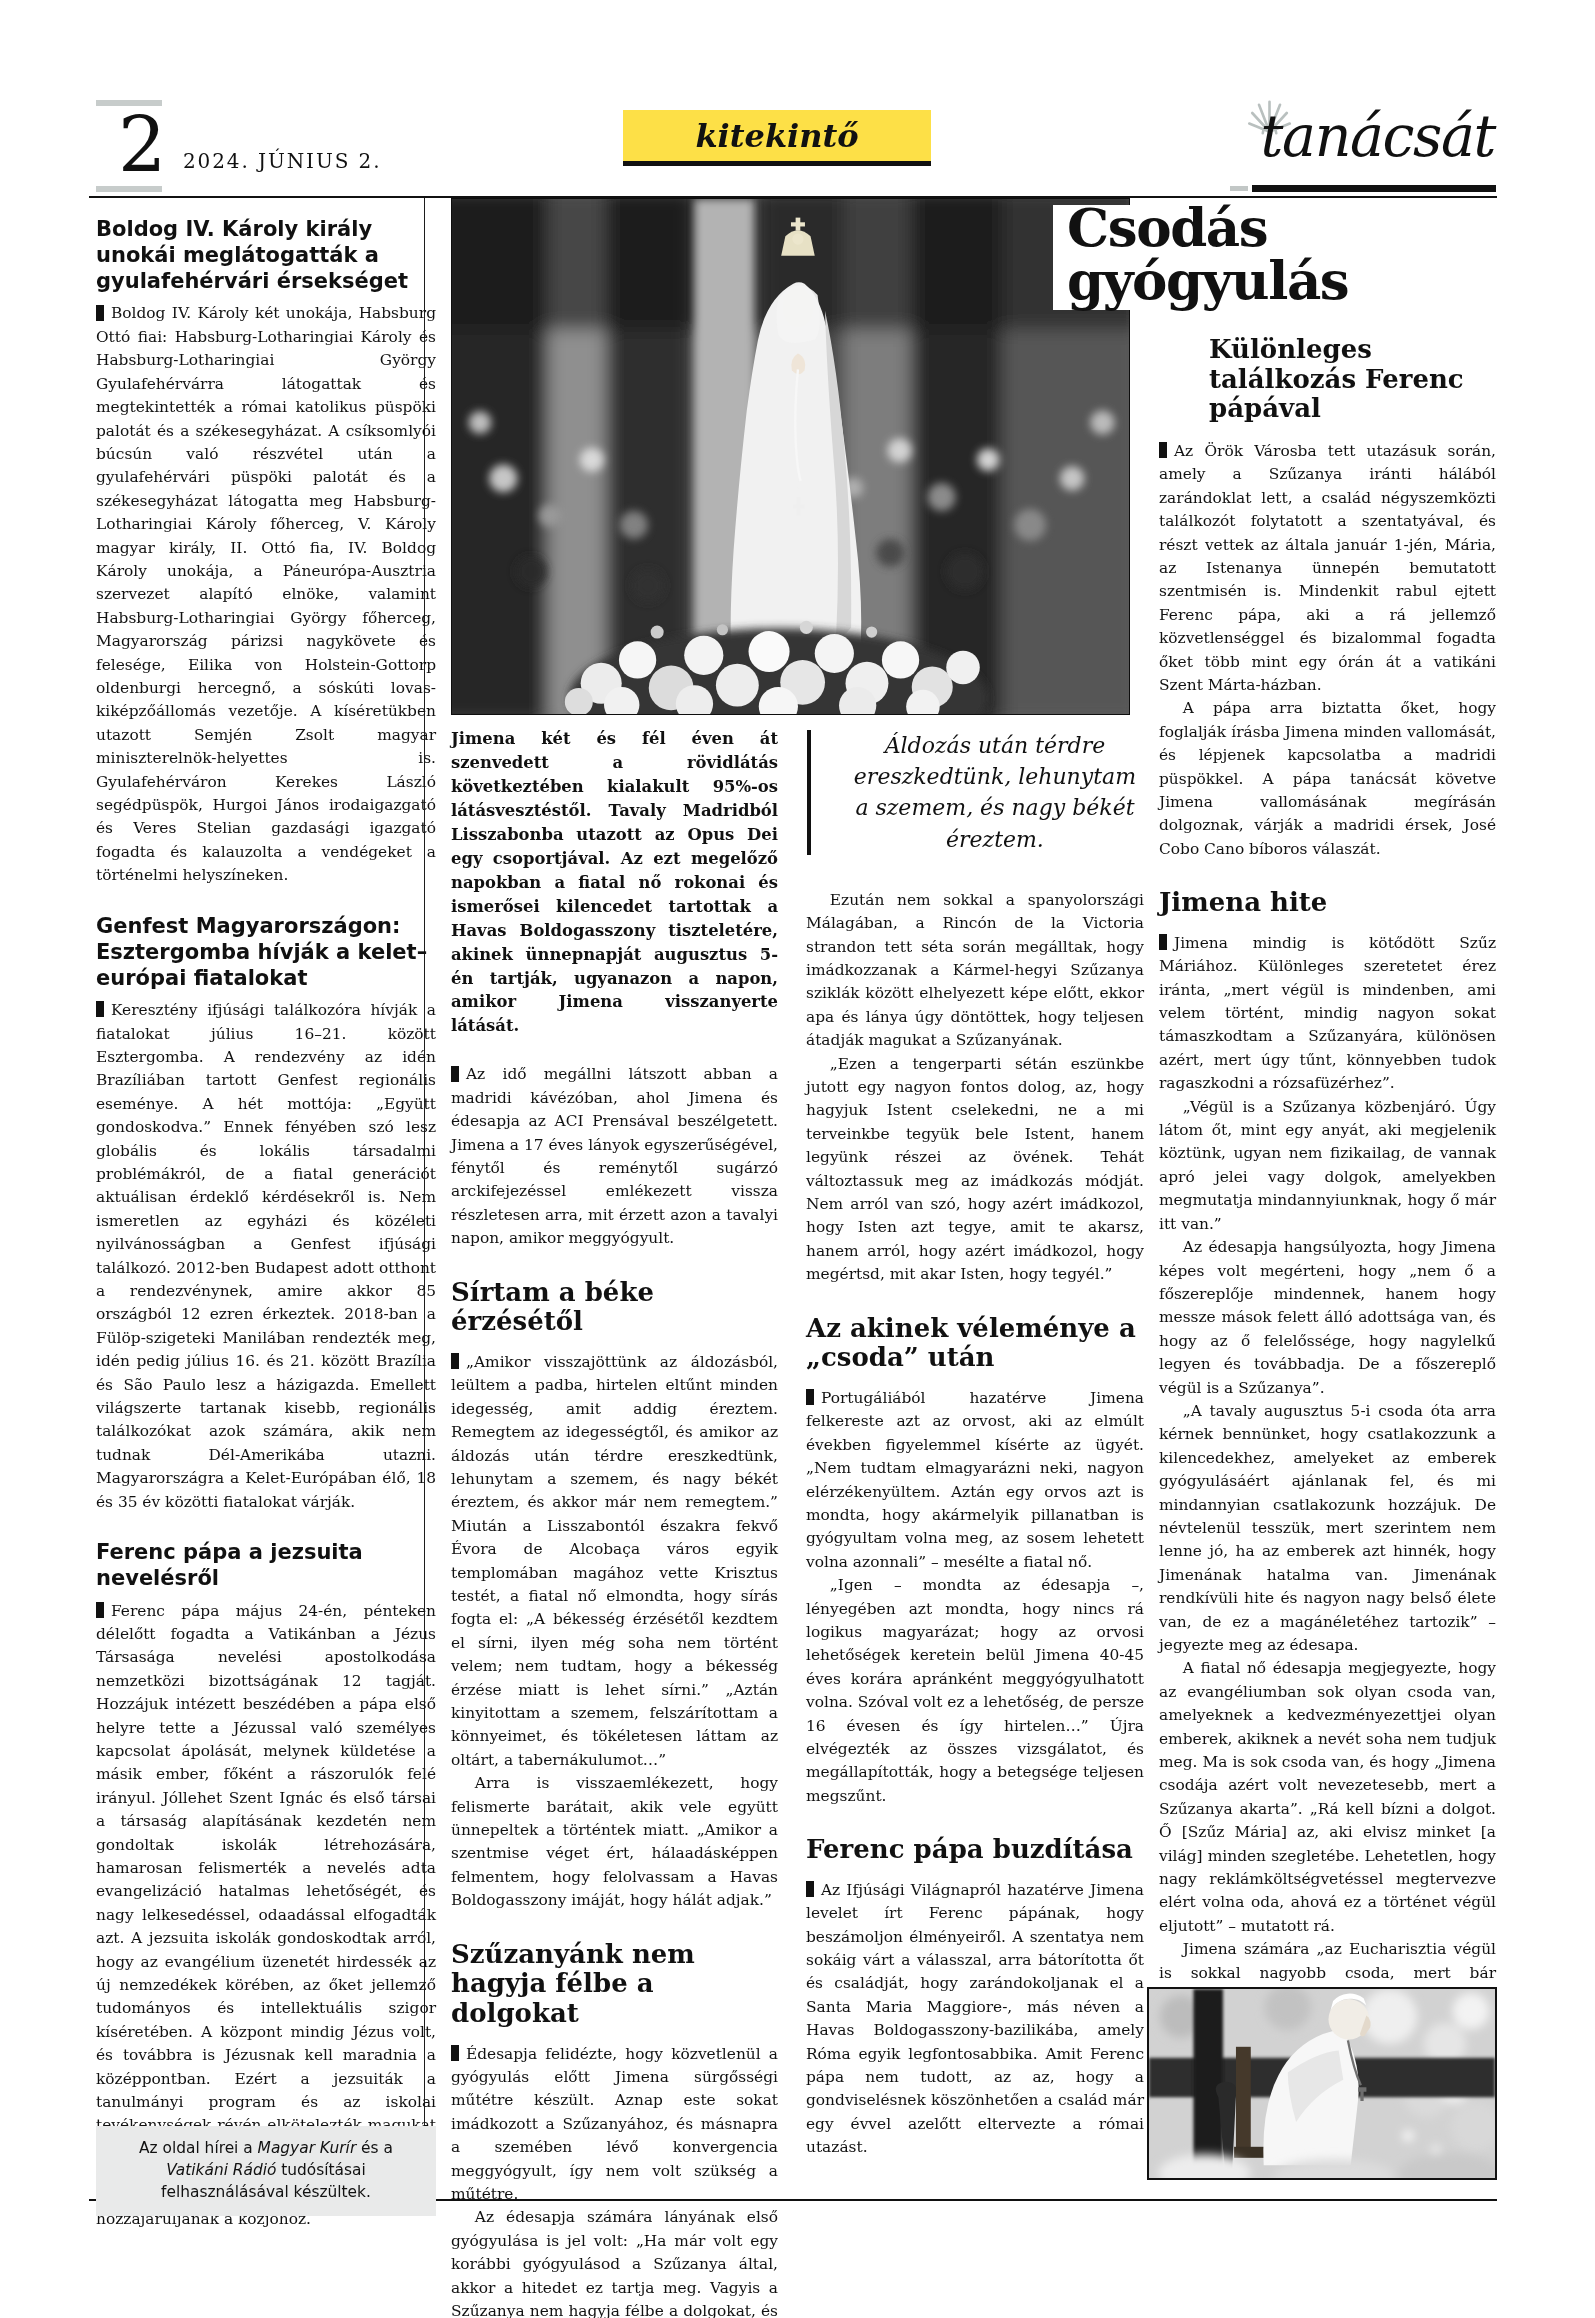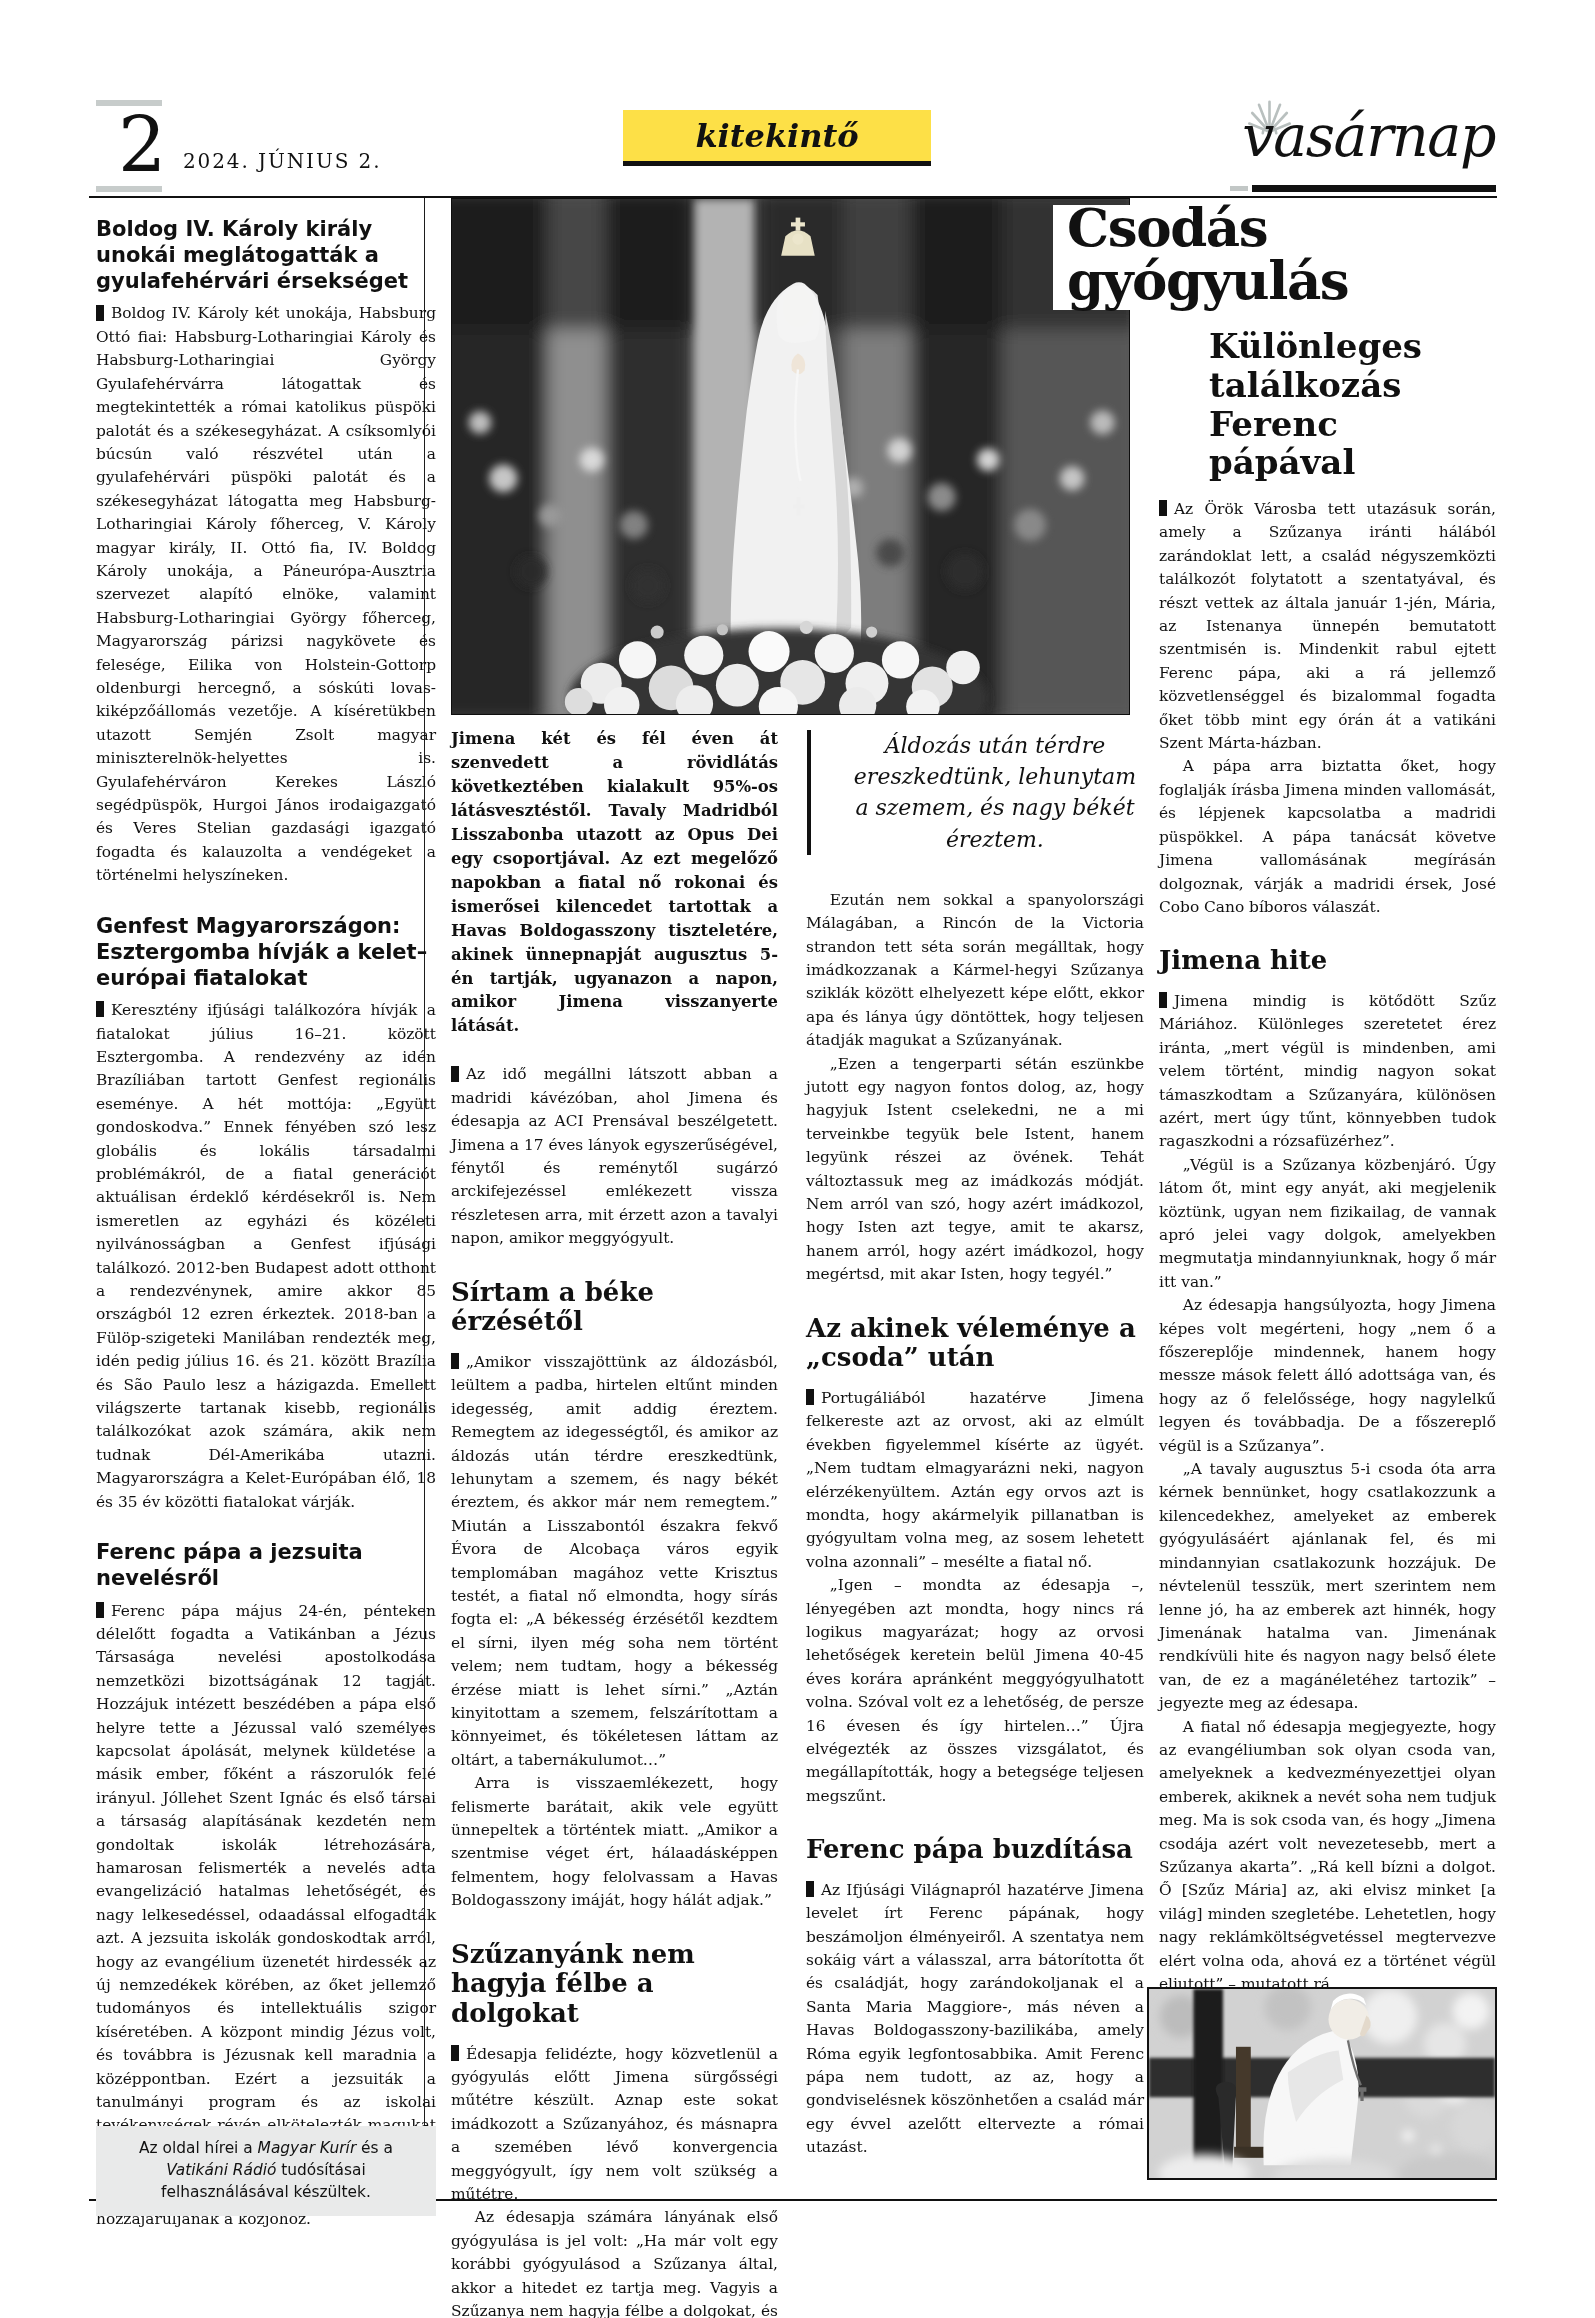--- a/index.html
+++ b/index.html
@@ -32,21 +32,21 @@
   .sub{font-family:"DejaVu Serif",serif;font-weight:bold;font-size:26px;line-height:1.14;
        margin:27px 0 14px 0;}
   .leftcol{left:96px;top:216px;width:340px;}
   .col2{left:451px;top:727px;width:327px;}
   .col3{left:806px;top:727px;width:338px;}
   .col4{left:1159px;top:327px;width:337px;}
   .caption{font-weight:bold;font-size:16.4px;line-height:1.46;text-align:justify;margin-bottom:25px;}
   .intro-wrap{margin-bottom:3.7px;}
   .pullquote{font-style:italic;font-size:22px;line-height:1.42;border-left:4.2px solid #111;
              padding-left:35px;margin:2.8px 0 34px 0.9px;text-align:center;}
-  .kicker-heading{padding-left:50px;margin-top:0;margin-bottom:16px;font-size:34px;}
+  .kicker-heading{padding-left:50px;margin-top:8px;margin-bottom:16px;font-size:26px;}
   .by-b{font-family:"DejaVu Sans","Liberation Sans",sans-serif;font-weight:bold;font-size:14.5px;}
   .by-r{font-family:"DejaVu Sans","Liberation Sans",sans-serif;font-size:14.5px;}
   .it{font-style:italic;}
   
   .source-note{left:96px;top:2126px;width:340px;background:#e9eaea;padding:12px 16px;
                box-sizing:border-box;}
   .source-note p{margin:0;text-align:center;font-family:"DejaVu Sans","Liberation Sans",sans-serif;
                  font-size:15.4px;line-height:1.42;}
   .main-photo{left:451px;top:198px;width:679px;height:517px;border:1.4px solid #0e0e0e;
               box-sizing:border-box;background:#555;}
@@ -75,21 +75,21 @@
         <line x1="60" y1="88" x2="32" y2="16"></line>
         <line x1="60" y1="88" x2="88" y2="16"></line>
         <line x1="60" y1="88" x2="14" y2="38"></line>
         <line x1="60" y1="88" x2="106" y2="38"></line>
         <line x1="60" y1="88" x2="6" y2="66"></line>
         <line x1="60" y1="88" x2="114" y2="66"></line>
         <path d="M42 92 a18 18 0 1 1 36 0"></path>
       </g>
     </svg>
   </div>
-  <div class="abs masthead">vasárnap</div>
+  <div class="abs masthead">tanácsát</div>
   <div class="abs mast-dash"></div>
   <div class="abs mast-underline"></div>
   <div class="abs hrule"></div>
   <div class="abs vline"></div>
   <div class="abs bottomrule"></div>
 
   <div class="abs leftcol flow">
     <h3 class="art-title first">Boldog IV. Károly király unokái meglátogatták a gyulafehérvári érsekséget</h3>
     <div>
         <p class="lead"><span class="pmark"></span>Boldog IV. Károly két unokája, Habsburg Ottó fiai: Habsburg-Lotharingiai Károly és Habsburg-Lotharingiai György Gyulafehérvárra látogattak és megtekintették a római katolikus püspöki palotát és a székesegyházat. A csíksomlyói búcsún való részvétel után a gyulafehérvári püspöki palotát és a székesegyházat látogatta meg Habsburg-Lotharingiai Károly főherceg, V. Károly magyar király, II. Ottó fia, IV. Boldog Károly unokája, a Páneurópa-Ausztria szervezet alapító elnöke, valamint Habsburg-Lotharingiai György főherceg, Magyarország párizsi nagykövete és felesége, Eilika von Holstein-Gottorp oldenburgi hercegnő, a sóskúti lovas-kiképzőállomás vezetője. A kíséretükben utazott Semjén Zsolt magyar miniszterelnök-helyettes is. Gyulafehérváron Kerekes László segédpüspök, Hurgoi János irodaigazgató és Veres Stelian gazdasági igazgató fogadta és kalauzolta a vendégeket a történelmi helyszíneken.</p>

